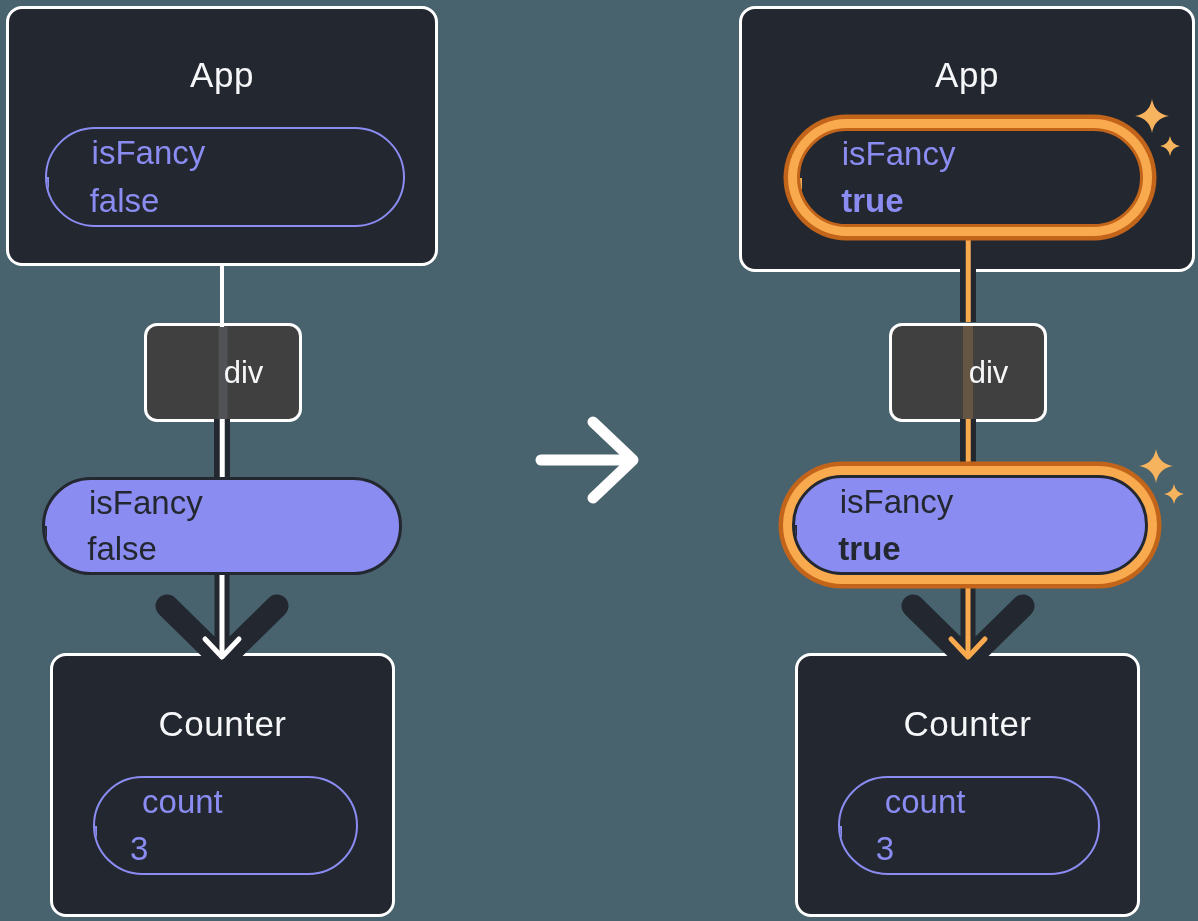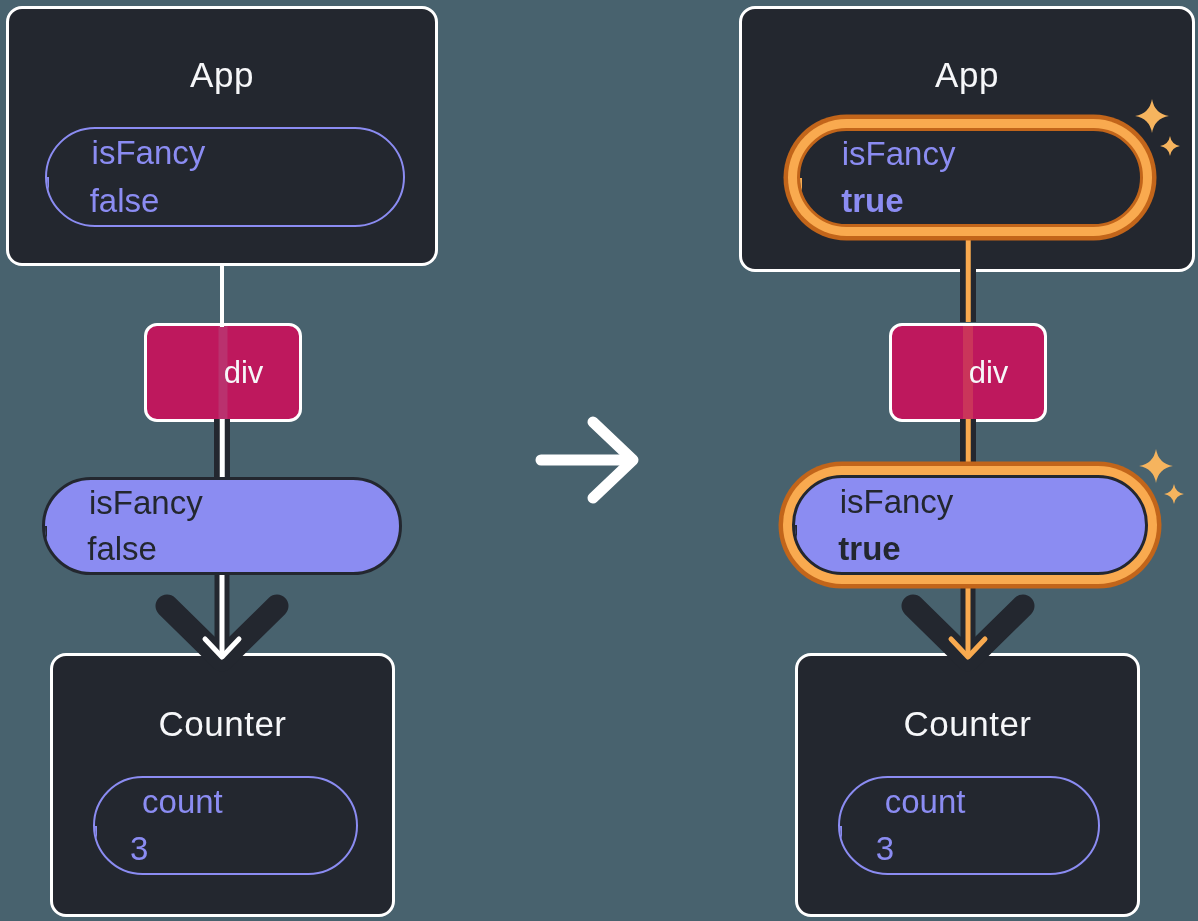--- a/index.html
+++ b/index.html
@@ -17,21 +17,21 @@
   .pill.filled{border:3px solid #23272f;background:#8b8cf2;color:#23272f;}
   .pill.filled .cell.val{border-left:2.5px solid #23272f;}
   
   .ring-dark-inner{border:3px solid #c2651a !important;
         box-shadow:0 0 0 9px #f9aa4f,0 0 0 13.5px #c2651a;}
   .pill.hl-dark{background:#23272f;color:#8b8cf2;}
   .pill.hl-dark .cell.val{border-left:2.5px solid #f9aa4f;font-weight:bold;}
   .pill.hl-filled{background:#8b8cf2;color:#23272f;border:3px solid #23272f;
         box-shadow:0 0 0 9px #f9aa4f,0 0 0 13.5px #c2651a;}
   .pill.hl-filled .cell.val{border-left:2.5px solid #23272f;font-weight:bold;}
-  .divnode{position:absolute;background:#be185d;border:3px solid #ffffff;border-radius:13px;
+  .divnode{position:absolute;background:#404040;border:3px solid #ffffff;border-radius:13px;
            box-sizing:border-box;display:flex;align-items:center;justify-content:center;}
   .divnode .stripe{position:absolute;top:0;bottom:0;left:50%;transform:translateX(-50%);}
   .divnode .lbl{position:relative;color:#f6f7f9;font-size:31px;}
   .conn{position:absolute;}
   .band{position:absolute;background:#23272f;}
   .band .core{position:absolute;top:0;bottom:0;left:50%;transform:translateX(-50%);width:4.5px;}
   .core.white{background:#ffffff;}
   .core.orange{background:#f9aa4f;}
   svg{position:absolute;display:block;}
 </style>

